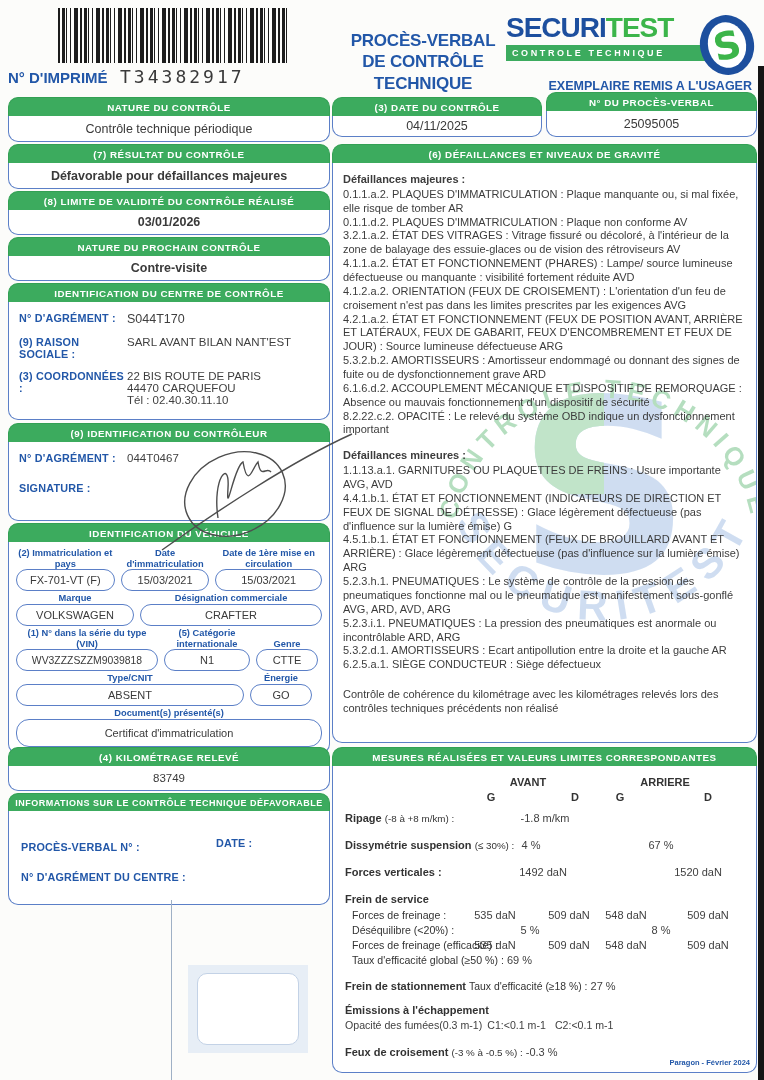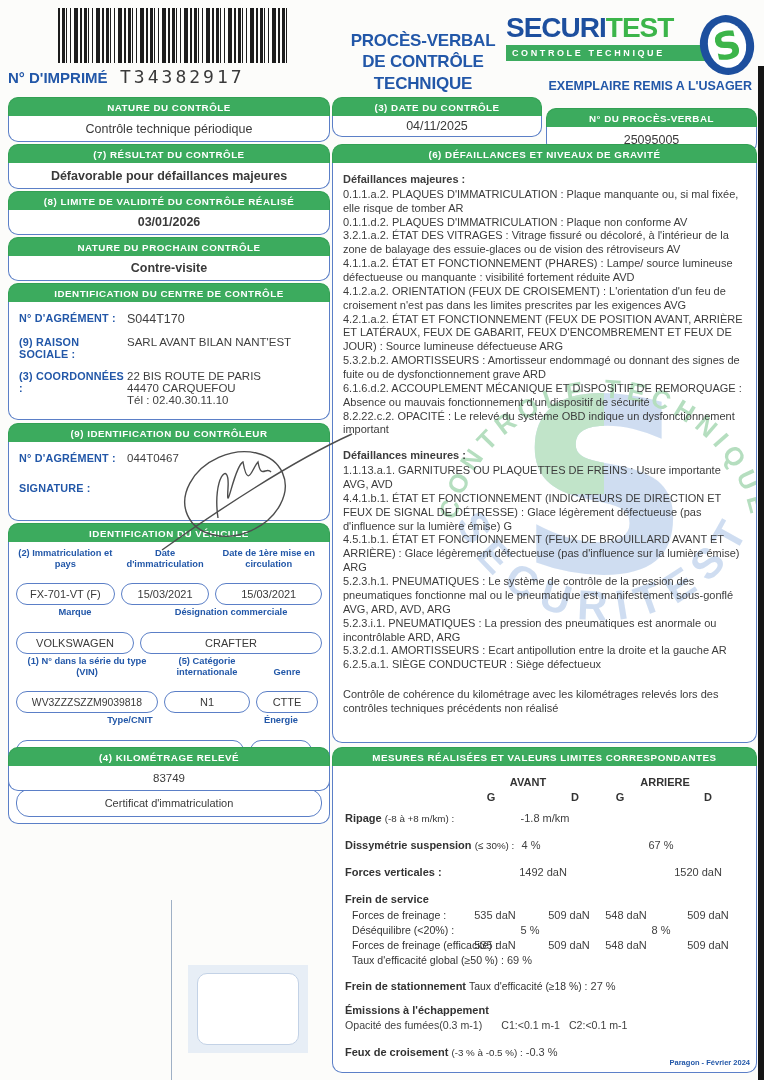--- a/index.html
+++ b/index.html
@@ -35,21 +35,21 @@
   .val{font-size:11.5px;color:#3f3f3f;}
   
   .frow{display:flex;padding:0 10px;margin-top:10px;}
   .frow .blue-lbl{width:108px;flex:none;}
   
   .veh-bd{padding:4px 7px 6px;}
   .vlabel{color:#2257a8;font-size:9.3px;font-weight:bold;text-align:center;line-height:1.15;}
   .pill{border:1.3px solid #5b7fc7;border-radius:11px;height:20px;display:flex;align-items:center;
     justify-content:center;font-size:11px;color:#3a3a3a;background:#fff;}
   .vrow{display:flex;gap:6px;margin-top:2px;}
-  .vcol{display:flex;flex-direction:column;justify-content:flex-end;gap:14px;}
+  .vcol{display:flex;flex-direction:column;justify-content:flex-end;gap:0;}
   
   .sig{position:absolute;left:140px;top:432px;z-index:6;pointer-events:none;}
   
   .dx-bd{padding:10px 8px 6px 10px;font-size:11px;line-height:1.26;color:#3c3c3c;overflow:hidden;}
   .dx-head{font-weight:bold;margin-bottom:1px;}
   .dx-group{margin-bottom:12px;position:relative;z-index:2;}
   .dx-note{margin-top:16px;position:relative;z-index:2;}
   .wm{position:absolute;left:86px;top:140px;width:370px;height:370px;opacity:0.55;z-index:1;}
   
   .ms-bd{padding:10px 12px 4px;font-size:11px;}
@@ -230,33 +230,45 @@
     </div>
   </div>
 
   <div class="box" style="left:8px;top:747px;width:322px;height:44px">
     <div class="box-hd">(4) KILOMÉTRAGE RELEVÉ</div>
     <div class="box-bd">
         <div class="center-val" style="font-size:11.5px">83749</div>
       </div>
   </div>
 
+  <div class="box" style="left:8px;top:793px;width:322px;height:112px">
+    <div class="box-hd" style="font-size:9px">INFORMATIONS SUR LE CONTRÔLE TECHNIQUE DÉFAVORABLE</div>
+    <div class="box-bd info-bd">
+      <div class="info-row">
+        <span class="blue-lbl">PROCÈS-VERBAL N° :</span>
+        <span class="blue-lbl info-date">DATE :</span>
+      </div>
+      <div class="info-row">
+        <span class="blue-lbl">N° D'AGRÉMENT DU CENTRE :</span>
+      </div>
+    </div>
+  </div>
 
   <div class="foldline"></div>
   <div class="stamp">
       <div class="stamp-inner"></div>
     </div>
 
   <div class="box" style="left:332px;top:97px;width:210px;height:40px">
     <div class="box-hd">(3) DATE DU CONTRÔLE</div>
     <div class="box-bd">
         <div class="center-val">04/11/2025</div>
       </div>
   </div>
-  <div class="box" style="left:546px;top:108px;width:211px;height:45px">
+  <div class="box" style="left:546px;top:92px;width:211px;height:45px">
     <div class="box-hd">N° DU PROCÈS-VERBAL</div>
     <div class="box-bd">
         <div class="center-val">25095005</div>
       </div>
   </div>
 
   <div class="box" style="left:332px;top:144px;width:425px;height:599px">
     <div class="box-hd">(6) DÉFAILLANCES ET NIVEAUX DE GRAVITÉ</div>
     <div class="box-bd dx-bd">
       <svg class="wm" viewBox="0 0 300 300">
@@ -360,21 +372,21 @@
       <div class="mrow-s" style="height:24px;margin-top:8px">
         <span class="mname">Frein de stationnement</span>
         <span class="mrange" style="font-size:10.4px">Taux d'efficacité (≥18 %) :</span>
         <span style="font-size:11px">27 %</span>
       </div>
       <div class="mrow-s" style="height:15px">
         <span class="mname">Émissions à l'échappement</span>
       </div>
       <div class="mrow-s" style="height:15px">
         <span style="font-size:10.6px">Opacité des fumées(0.3 m-1)</span>
-        <span style="font-size:10.6px;margin-left:16px">C1:&lt;0.1 m-1</span>
+        <span style="font-size:10.6px;margin-left:2px">C1:&lt;0.1 m-1</span>
         <span style="font-size:10.6px;margin-left:6px">C2:&lt;0.1 m-1</span>
       </div>
       <div class="mrow-s" style="height:22px;margin-top:12px">
         <span class="mname">Feux de croisement</span>
         <span class="mrange">(-3 % à  -0.5 %) :</span>
         <span style="font-size:11px">-0.3 %</span>
       </div>
     </div>
   </div>
 

